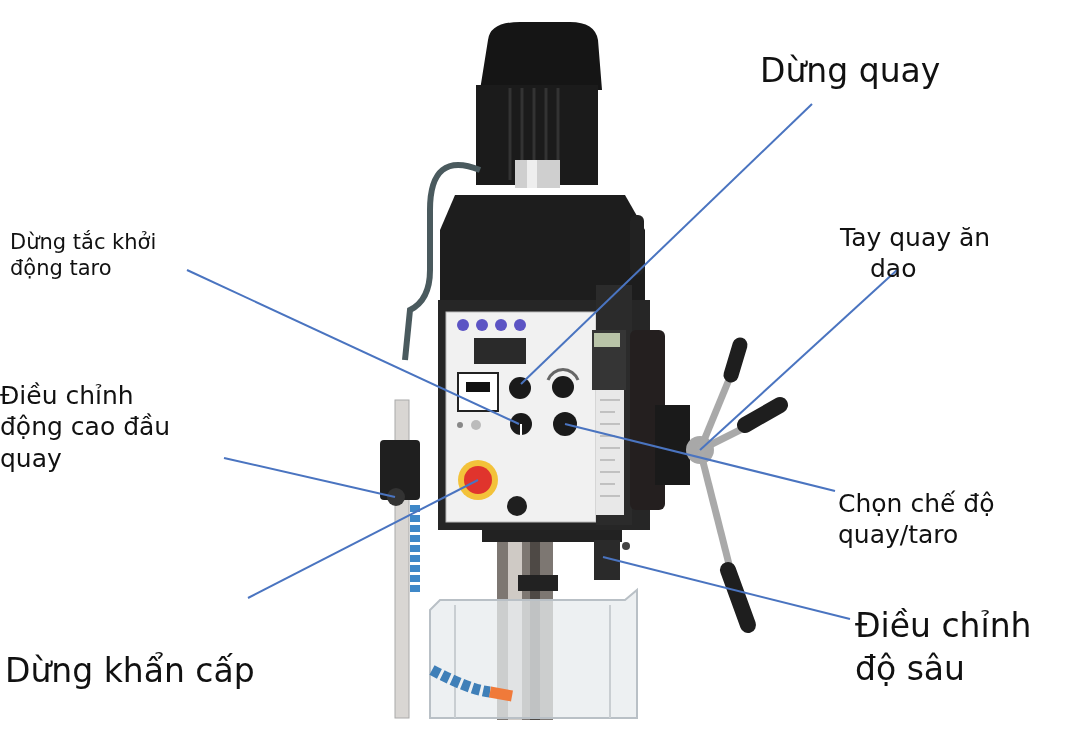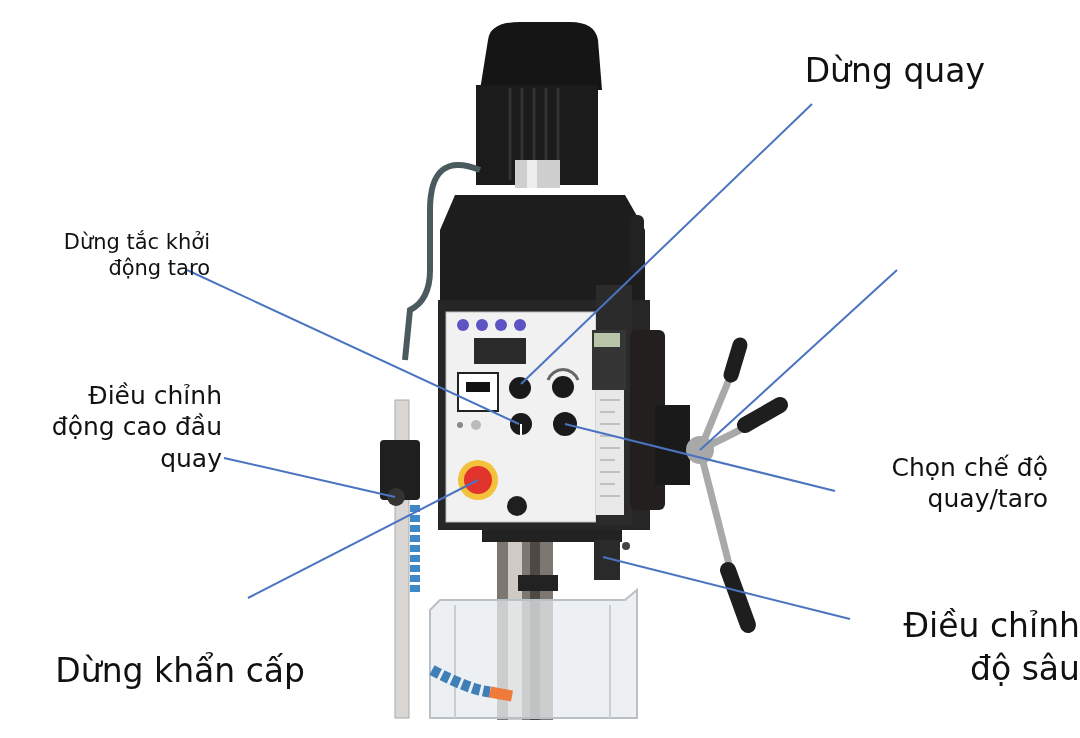--- a/index.html
+++ b/index.html
@@ -1,20 +1,20 @@
 <!DOCTYPE html>
 <html><head>
 <meta charset="utf-8">
 <style>
   html, body { margin: 0; padding: 0; background: #ffffff; }
   body { width: 1080px; height: 738px; position: relative; overflow: hidden;
          font-family: "DejaVu Sans", "Liberation Sans", sans-serif; color: #111; }
   .stage { position: absolute; left: 0; top: 0; width: 1080px; height: 738px; }
   svg.machine { position: absolute; left: 0; top: 0; }
-  .label { position: absolute; text-align: right; color: #111; line-height: 1.25; font-weight: 400; white-space: nowrap; }
+  .label { position: absolute; text-align: left; color: #111; line-height: 1.25; font-weight: 400; white-space: nowrap; }
   .lbl-large { font-size: 33px; line-height: 1.3; }
   .lbl-med { font-size: 25px; }
   .lbl-small { font-size: 21px; }
 </style>
 </head>
 <body>
 
 <div class="stage">
 
   <svg class="machine" width="1080" height="738" viewBox="0 0 1080 738">
@@ -147,28 +147,32 @@
 
   <div class="label lbl-large" style="left:760px; top:50px; width:225px;">
     <span>Dừng quay</span>
   </div>
 
   <div class="label lbl-small" style="left:10px; top:229px; width:200px;">
     <div>Dừng tắc khởi</div>
     <div>động taro</div>
   </div>
 
+  <div class="label lbl-med" style="left:840px; top:222px; width:210px;">
+    <div>Tay quay ăn</div>
+    <div style="padding-left:30px;">dao</div>
+  </div>
 
   <div class="label lbl-med" style="left:0px; top:380px; width:222px;">
     <div>Điều chỉnh</div>
     <div>động cao đầu</div>
     <div>quay</div>
   </div>
 
-  <div class="label lbl-med" style="left:838px; top:452px; width:210px;">
+  <div class="label lbl-med" style="left:838px; top:488px; width:210px;">
     <div>Chọn chế độ</div>
     <div>quay/taro</div>
   </div>
 
   <div class="label lbl-large" style="left:5px; top:610px; width:300px;margin-top:40px;">
     <span>Dừng khẩn cấp</span>
   </div>
 
   <div class="label lbl-large" style="left:855px; top:605px; width:225px;">
     <div>Điều chỉnh</div>

